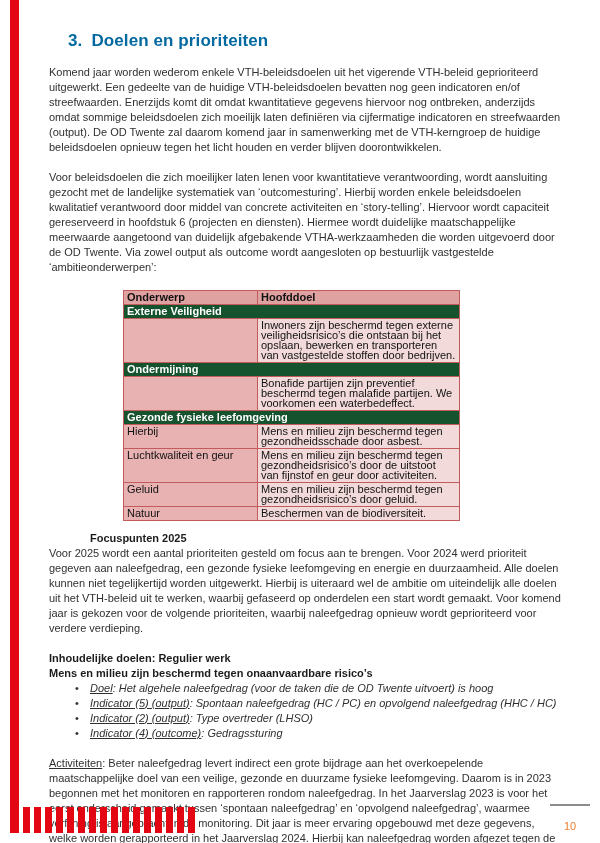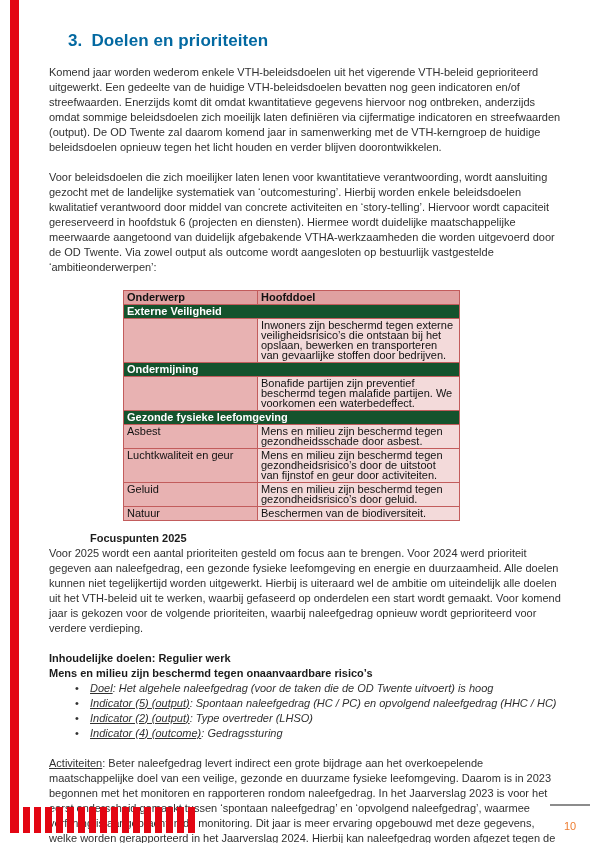--- a/index.html
+++ b/index.html
@@ -119,34 +119,34 @@
           <th>Onderwerp</th>
           <th>Hoofddoel</th>
         </tr>
       </thead>
       <tbody>
         <tr class="section">
           <td colspan="2">Externe Veiligheid</td>
         </tr>
         <tr>
           <td class="c-left"></td>
-          <td class="c-right">Inwoners zijn beschermd tegen externe veiligheidsrisico’s die ontstaan bij het opslaan, bewerken en transporteren van gevaarlijke stoffen door bedrijven.</td>
+          <td class="c-right">Inwoners zijn beschermd tegen externe veiligheidsrisico’s die ontstaan bij het opslaan, bewerken en transporteren van vastgestelde stoffen door bedrijven.</td>
         </tr>
         <tr class="section">
           <td colspan="2">Ondermijning</td>
         </tr>
         <tr>
           <td class="c-left"></td>
           <td class="c-right">Bonafide partijen zijn preventief beschermd tegen malafide partijen. We voorkomen een waterbedeffect.</td>
         </tr>
         <tr class="section">
           <td colspan="2">Gezonde fysieke leefomgeving</td>
         </tr>
         <tr>
-          <td class="c-left">Asbest</td>
+          <td class="c-left">Hierbij</td>
           <td class="c-right">Mens en milieu zijn beschermd tegen gezondheidsschade door asbest.</td>
         </tr>
         <tr>
           <td class="c-left">Luchtkwaliteit en geur</td>
           <td class="c-right">Mens en milieu zijn beschermd tegen gezondheidsrisico’s door de uitstoot van fijnstof en geur door activiteiten.</td>
         </tr>
         <tr>
           <td class="c-left">Geluid</td>
           <td class="c-right">Mens en milieu zijn beschermd tegen gezondheidsrisico’s door geluid.</td>
         </tr>

